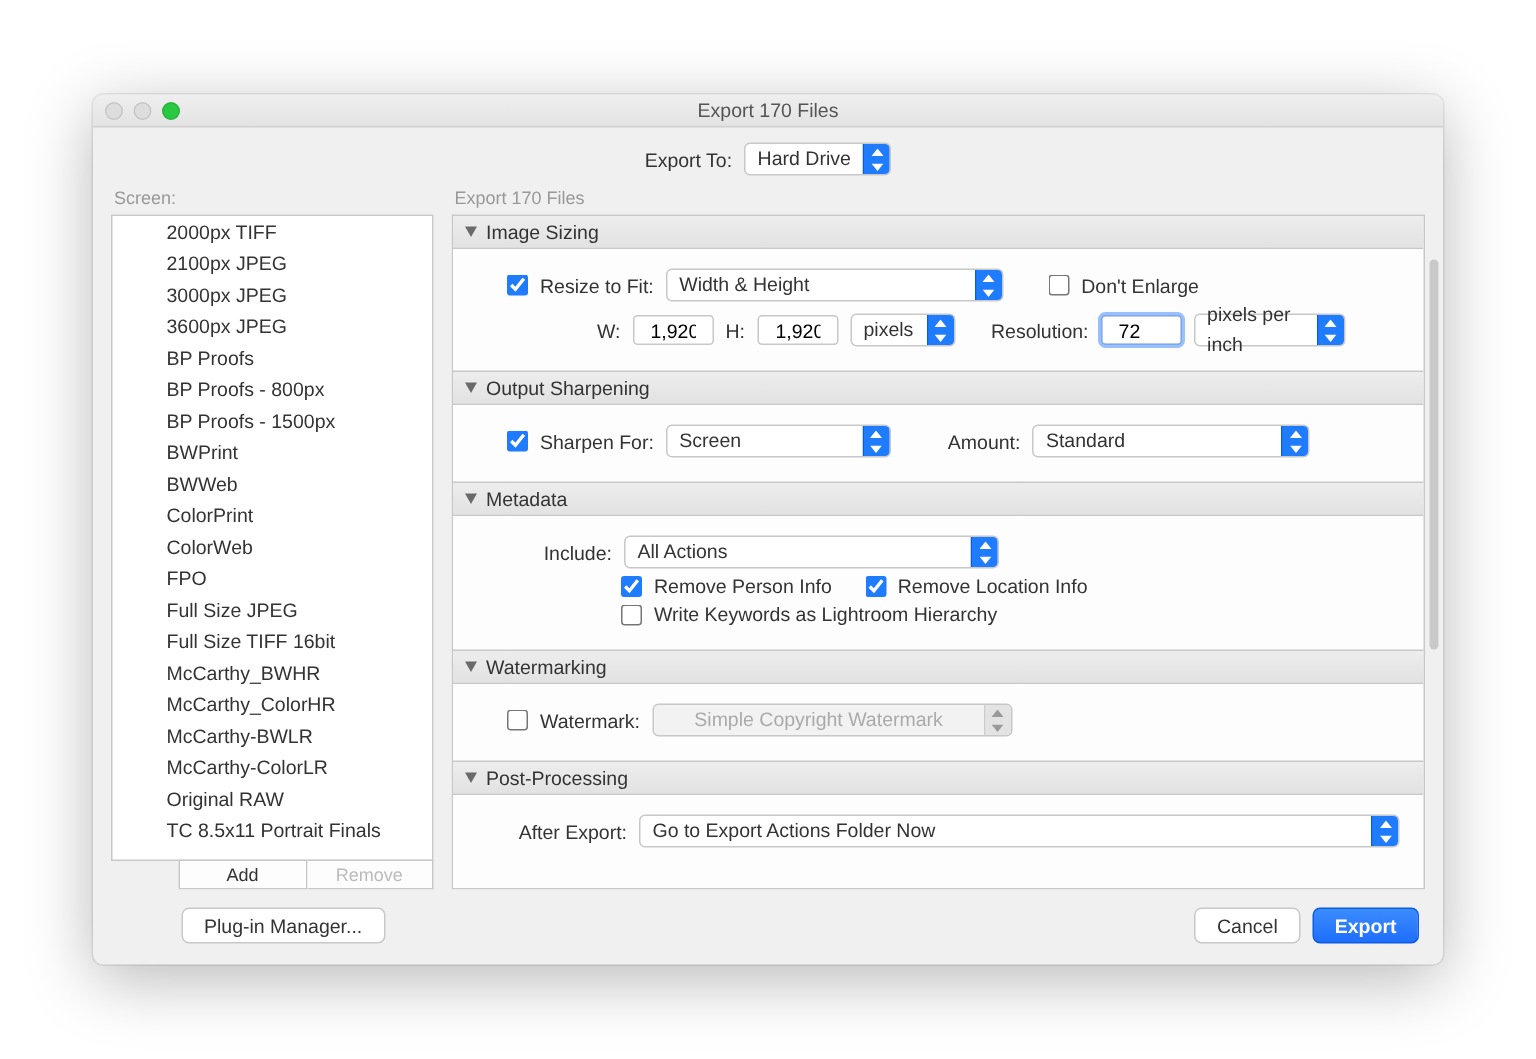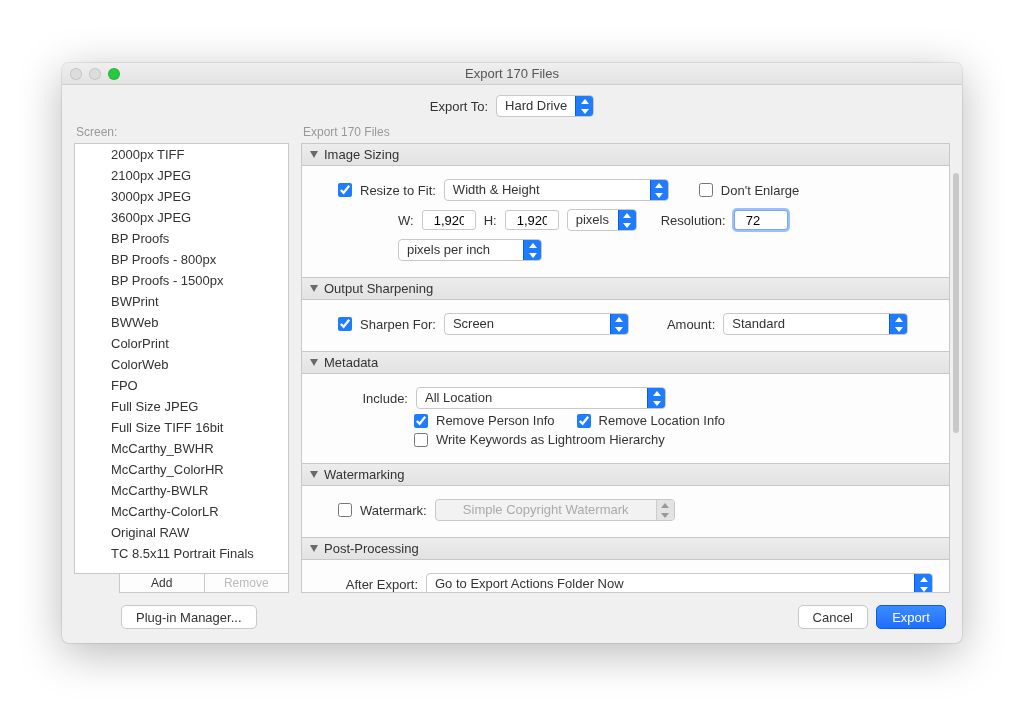--- a/index.html
+++ b/index.html
@@ -102,21 +102,21 @@
   .footer {
     display:flex; align-items:center; padding:12px 16px 14px 16px; gap:8px;margin-left:43px;
   }
   .footer .spacer{flex:1;}
   .btn {
     height:24px; min-width:70px; padding:0 14px; font-size:13px;
     background:#fff; border:1px solid #c8c8c8; border-radius:5px; color:#333;
   }
   .btn.primary{
     background: linear-gradient(#3b8cff,#1f6eff);
-    border:1px solid #0a5de0; color:#fff; font-weight:400;
+    border:1px solid #0a5de0; color:#fff; font-weight:700;
   }
   .btn.wide { min-width:120px;}
   .scrollind { position:absolute; right:2px; top:80px; bottom:70px; width:8px;}
   .scthumb { position:absolute; right:1px; top:30px; width:6px; height:260px; background:#c9c9c9; border-radius:3px;}
 </style>
 </head>
 <body>
 
 <div class="window">
   <div class="titlebar">
@@ -225,21 +225,21 @@
                 <div class="down">
                     <svg viewBox="0 0 8 5">
                       <path d="M0 0 L4 5 L8 0 Z"></path>
                     </svg>
                   </div>
               </div>
             </div>
             <span style="width:8px"></span>
             <span>Resolution:</span>
             <input class="txt focused" value="72" style="">
-            <div class="select" style="width:144px">
+            <div class="select" style="width:101px">
               <span style="flex:1">pixels per inch</span>
               <div class="stepper">
                 <div class="up">
                     <svg viewBox="0 0 8 5">
                       <path d="M0 5 L4 0 L8 5 Z"></path>
                     </svg>
                   </div>
                 <div class="down">
                     <svg viewBox="0 0 8 5">
                       <path d="M0 0 L4 5 L8 0 Z"></path>
@@ -251,21 +251,21 @@
         </div>
 
         <div class="section-head">
           <div class="disclosure"></div>
           <span>Output Sharpening</span>
         </div>
         <div class="section-body">
           <div class="row indent">
             <input type="checkbox" id="cb-sharpen" checked="" style="">
             <span>Sharpen For:</span>
-            <div class="select" style="width:185px">
+            <div class="select" style="width:150px">
               <span style="flex:1">Screen</span>
               <div class="stepper">
                 <div class="up">
                     <svg viewBox="0 0 8 5">
                       <path d="M0 5 L4 0 L8 5 Z"></path>
                     </svg>
                   </div>
                 <div class="down">
                     <svg viewBox="0 0 8 5">
                       <path d="M0 0 L4 5 L8 0 Z"></path>
@@ -294,21 +294,21 @@
         </div>
 
         <div class="section-head">
           <div class="disclosure"></div>
           <span>Metadata</span>
         </div>
         <div class="section-body">
           <div class="row">
             <span class="rtlabel" style="width:90px">Include:</span>
             <div class="select" style="width:250px">
-              <span style="flex:1">All Location</span>
+              <span style="flex:1">All Actions</span>
               <div class="stepper">
                 <div class="up">
                     <svg viewBox="0 0 8 5">
                       <path d="M0 5 L4 0 L8 5 Z"></path>
                     </svg>
                   </div>
                 <div class="down">
                     <svg viewBox="0 0 8 5">
                       <path d="M0 0 L4 5 L8 0 Z"></path>
                     </svg>

